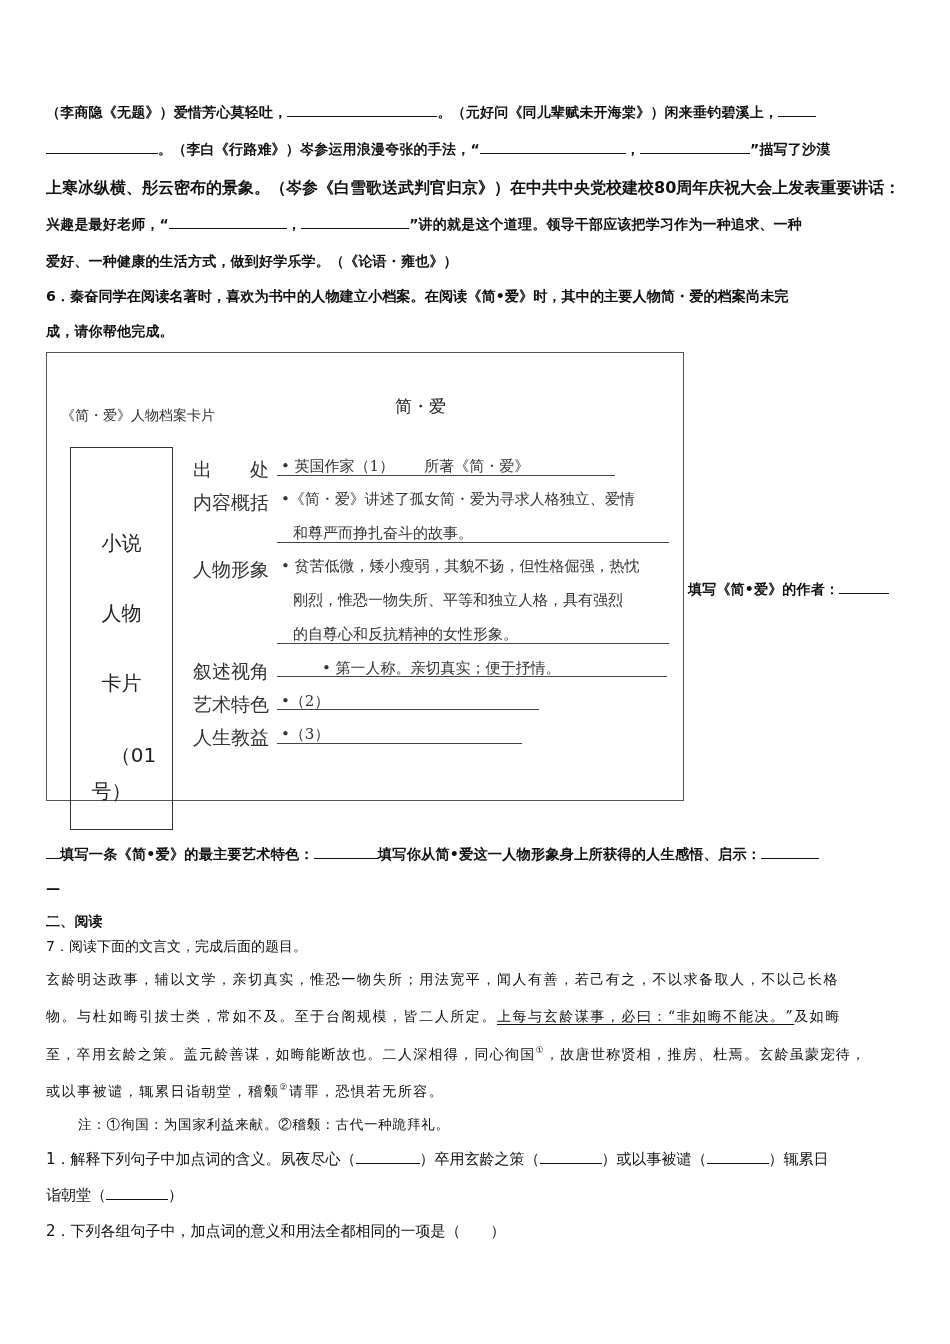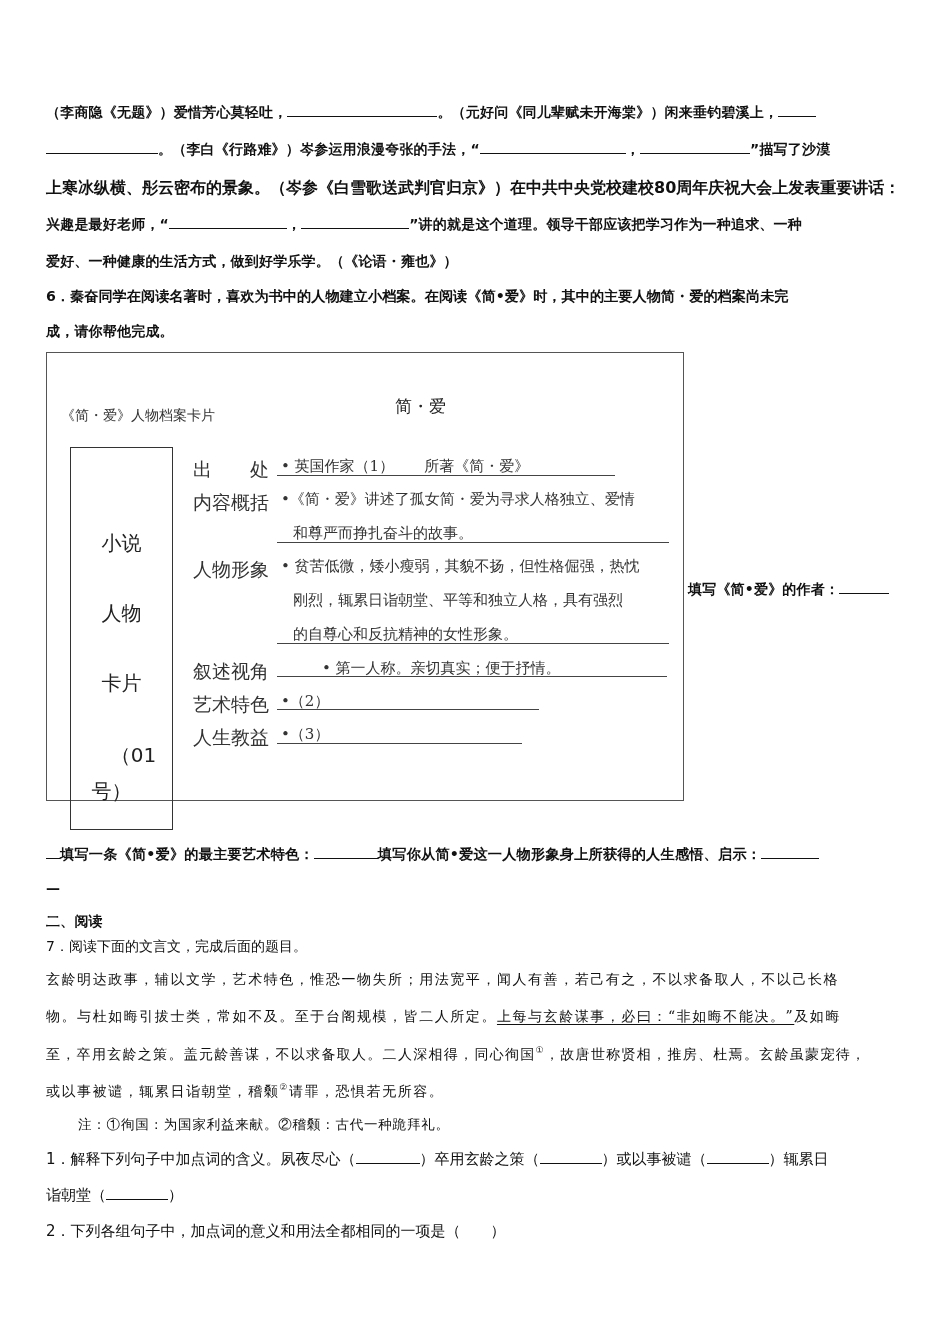--- a/index.html
+++ b/index.html
@@ -60,21 +60,21 @@
   <div class="row-text" style="left:234px; top:104px;">• 英国作家（1）　　所著《简・爱》</div>
   <div class="row-rule" style="left:230px; top:122px; width:338px;"></div>
 
   <div class="row-label" style="top:137px;">内容概括</div>
   <div class="row-text" style="left:234px; top:137px;">•《简・爱》讲述了孤女简・爱为寻求人格独立、爱情</div>
   <div class="row-text" style="left:246px; top:171px;">和尊严而挣扎奋斗的故事。</div>
   <div class="row-rule" style="left:230px; top:189px; width:392px;"></div>
 
   <div class="row-label" style="top:204px;">人物形象</div>
   <div class="row-text" style="left:234px; top:204px;">• 贫苦低微，矮小瘦弱，其貌不扬，但性格倔强，热忱</div>
-  <div class="row-text" style="left:246px; top:238px;">刚烈，辄累日诣朝堂、平等和独立人格，具有强烈</div>
+  <div class="row-text" style="left:246px; top:238px;">刚烈，惟恐一物失所、平等和独立人格，具有强烈</div>
   <div class="row-text" style="left:246px; top:272px;">的自尊心和反抗精神的女性形象。</div>
   <div class="row-rule" style="left:230px; top:290px; width:392px;"></div>
 
   <div class="row-label" style="top:306px;">叙述视角</div>
   <div class="row-text" style="left:234px; top:306px;margin-left:41px;">• 第一人称。亲切真实；便于抒情。</div>
   <div class="row-rule" style="left:230px; top:323px; width:390px;"></div>
 
   <div class="row-label" style="top:339px;">艺术特色</div>
   <div class="row-text" style="left:234px; top:339px;">•（2）</div>
   <div class="row-rule" style="left:230px; top:356px; width:262px;"></div>
@@ -89,26 +89,26 @@
 </div>
 
 <div class="abs bold line" style="top:845px; font-size:14.2px;">
   <span class="blank" style="width:14px;"></span><span>填写一条《简•爱》的最主要艺术特色：</span><span class="blank" style="width:64px;"></span><span>填写你从简•爱这一人物形象身上所获得的人生感悟、启示：</span><span class="blank" style="width:58px;"></span>
 </div>
 <div class="abs bold line" style="top:880px;">—</div>
 
 <div class="abs bold line" style="top:913px;">二、阅读</div>
 <div class="abs line" style="top:938px; font-size:14px;">7．阅读下面的文言文，完成后面的题目。</div>
 
-<div class="abs line serif" style="top:971px; font-size:14px; letter-spacing:1.55px;">玄龄明达政事，辅以文学，艺术特色，惟恐一物失所；用法宽平，闻人有善，若己有之，不以求备取人，不以己长格</div>
+<div class="abs line serif" style="top:971px; font-size:14px; letter-spacing:1.55px;">玄龄明达政事，辅以文学，亲切真实，惟恐一物失所；用法宽平，闻人有善，若己有之，不以求备取人，不以己长格</div>
 <div class="abs line serif" style="top:1008px; font-size:14px; letter-spacing:1.55px;">
   <span>物。与杜如晦引拔士类，常如不及。至于台阁规模，皆二人所定。</span><span class="u">上每与玄龄谋事，必曰：“非如晦不能决。”</span><span>及如晦</span>
 </div>
 <div class="abs line serif" style="top:1045px; font-size:14px; letter-spacing:1.3px;">
-  <span>至，卒用玄龄之策。盖元龄善谋，不以求备取人。二人深相得，同心徇国</span><sup style="font-size:9px;">①</sup><span>，故唐世称贤相，推房、杜焉。玄龄虽蒙宠待，</span>
+  <span>至，卒用玄龄之策。盖元龄善谋，如晦能断故也。二人深相得，同心徇国</span><sup style="font-size:9px;">①</sup><span>，故唐世称贤相，推房、杜焉。玄龄虽蒙宠待，</span>
 </div>
 <div class="abs line serif" style="top:1082px; font-size:14px; letter-spacing:1.55px;">
   <span>或以事被谴，辄累日诣朝堂，稽颡</span><sup style="font-size:9px;">②</sup><span>请罪，恐惧若无所容。</span>
 </div>
 
 <div class="abs serif" style="left:78px; top:1116px; font-size:13.5px; letter-spacing:0.8px;">注：①徇国：为国家利益来献。②稽颡：古代一种跪拜礼。</div>
 
 <div class="abs line q2" style="top:1150px;">
   <span>1．解释下列句子中加点词的含义。夙夜尽心（</span><span class="blank" style="width:64px;"></span><span>）卒用玄龄之策（</span><span class="blank" style="width:62px;"></span><span>）或以事被谴（</span><span class="blank" style="width:62px;"></span><span>）辄累日</span>
 </div>

